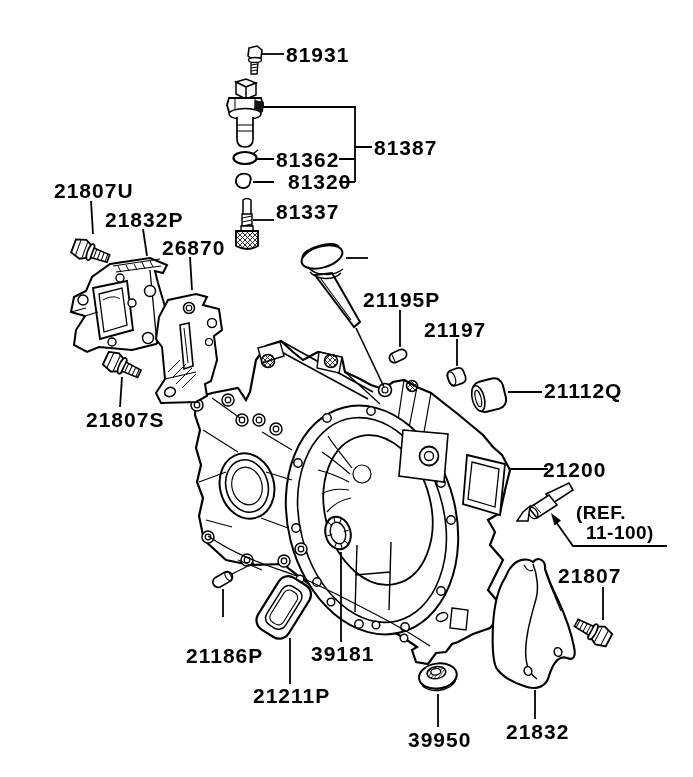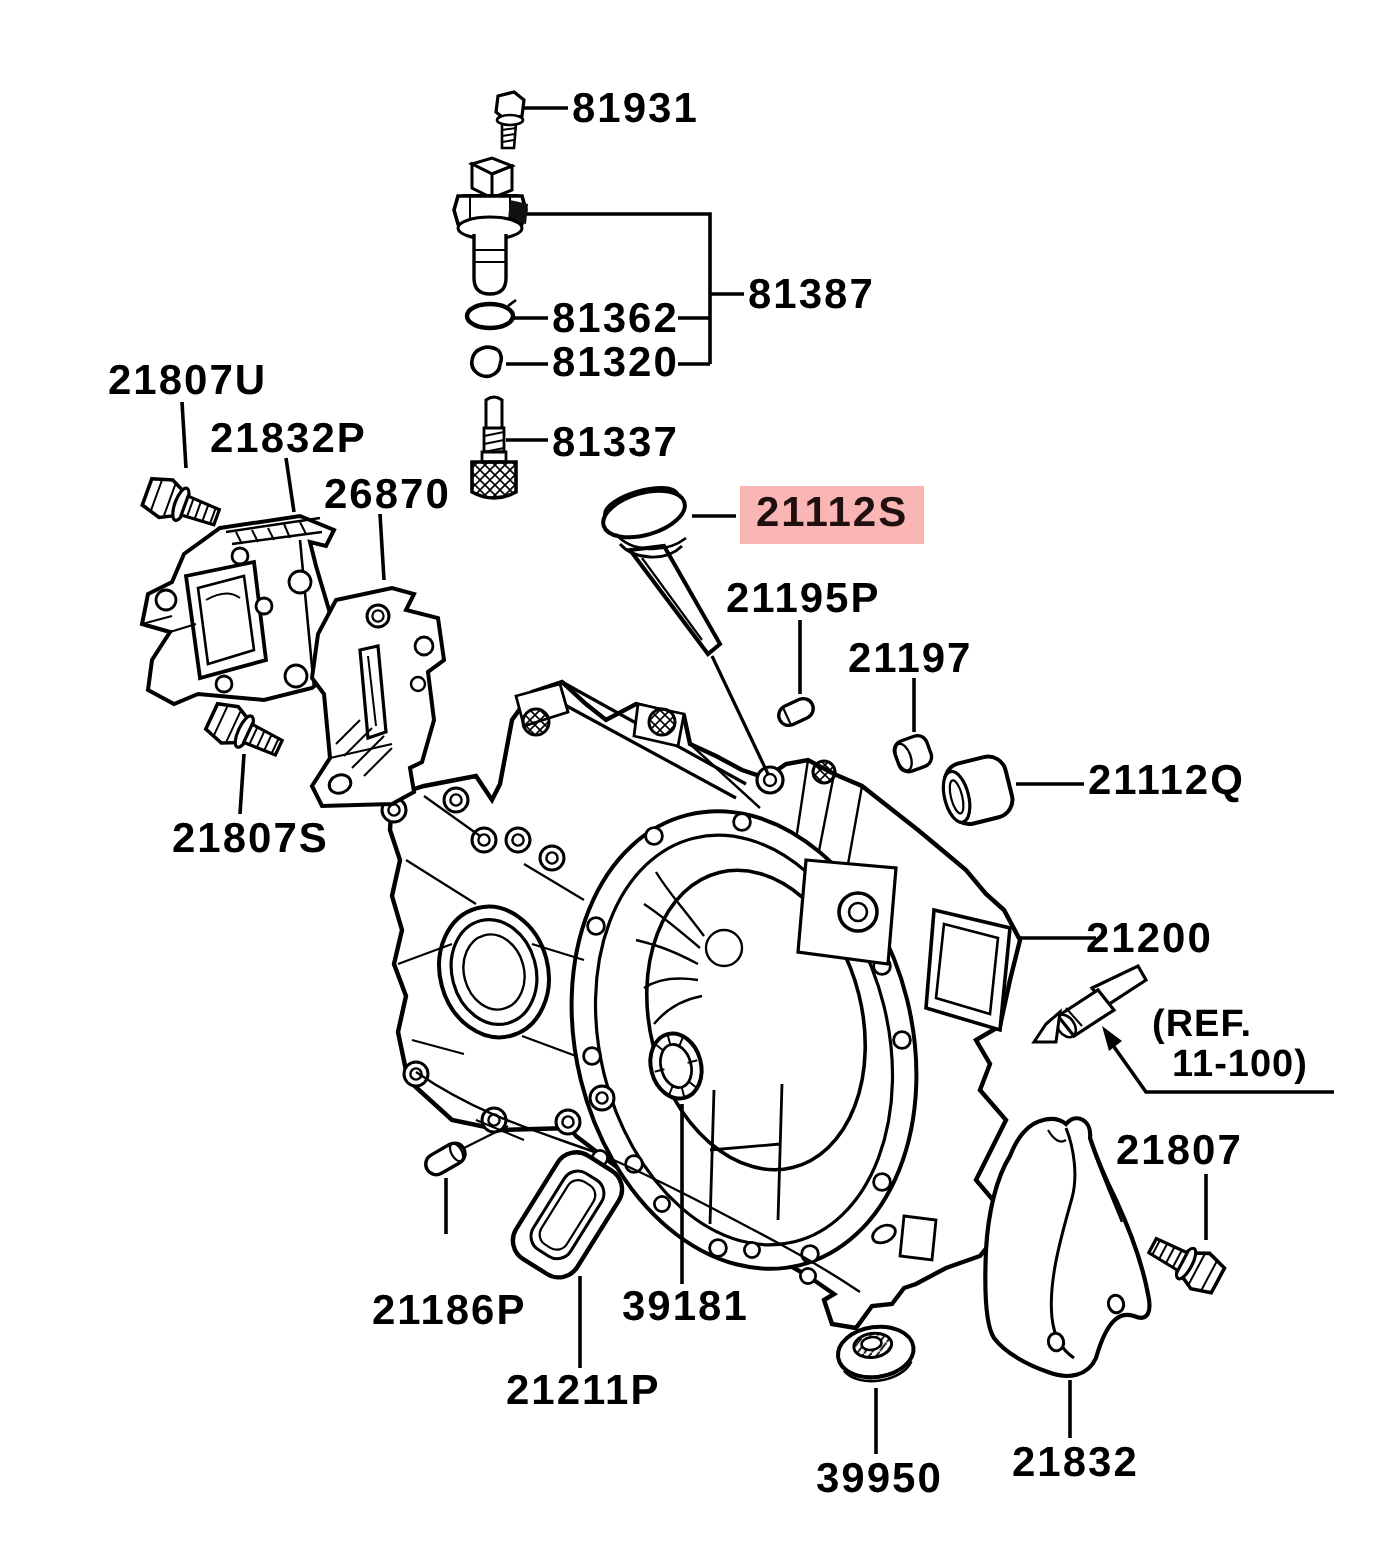--- a/index.html
+++ b/index.html
@@ -296,27 +296,26 @@
     <path d="M545,570 C549,583 555,596 561,611" stroke-width="1.2"></path>
     <path d="M524,565 C527,570 530,572 533,570" stroke-width="1.1"></path>
     <ellipse cx="558" cy="652" rx="3.8" ry="4.4" transform="rotate(-15 558 652)" fill="#fff" stroke-width="1.5"></ellipse>
     <ellipse cx="528" cy="671" rx="3.8" ry="4.4" transform="rotate(-15 528 671)" fill="#fff" stroke-width="1.5"></ellipse>
   </g>
 </svg>
 
   <div class="lbl" style="left:286px;top:44px">81931</div>
   <div class="lbl" style="left:374px;top:137px">81387</div>
   <div class="lbl" style="left:276px;top:149px">81362</div>
-  <div class="lbl" style="left:276px;top:171px">81320</div>
-  <div class="lbl" style="left:276px;top:211px">81337</div>
+  <div class="lbl" style="left:288px;top:171px">81320</div>
+  <div class="lbl" style="left:276px;top:201px">81337</div>
   <div class="lbl" style="left:54px;top:180px">21807U</div>
   <div class="lbl" style="left:105px;top:209px">21832P</div>
   <div class="lbl" style="left:162px;top:237px">26870</div>
   <div class="lbl" style="left:86px;top:409px">21807S</div>
-  <div class="lbl hl" style="left:370px;top:243px">21112S</div>
   <div class="lbl" style="left:363px;top:289px">21195P</div>
   <div class="lbl" style="left:424px;top:319px">21197</div>
   <div class="lbl" style="left:544px;top:380px">21112Q</div>
   <div class="lbl" style="left:543px;top:459px">21200</div>
   <div class="lbl ref" style="left:576px;top:502px">(REF.</div>
   <div class="lbl ref" style="left:586px;top:522px">11-100)</div>
   <div class="lbl" style="left:558px;top:565px">21807</div>
   <div class="lbl" style="left:186px;top:645px">21186P</div>
   <div class="lbl" style="left:253px;top:685px">21211P</div>
   <div class="lbl" style="left:311px;top:643px">39181</div>

